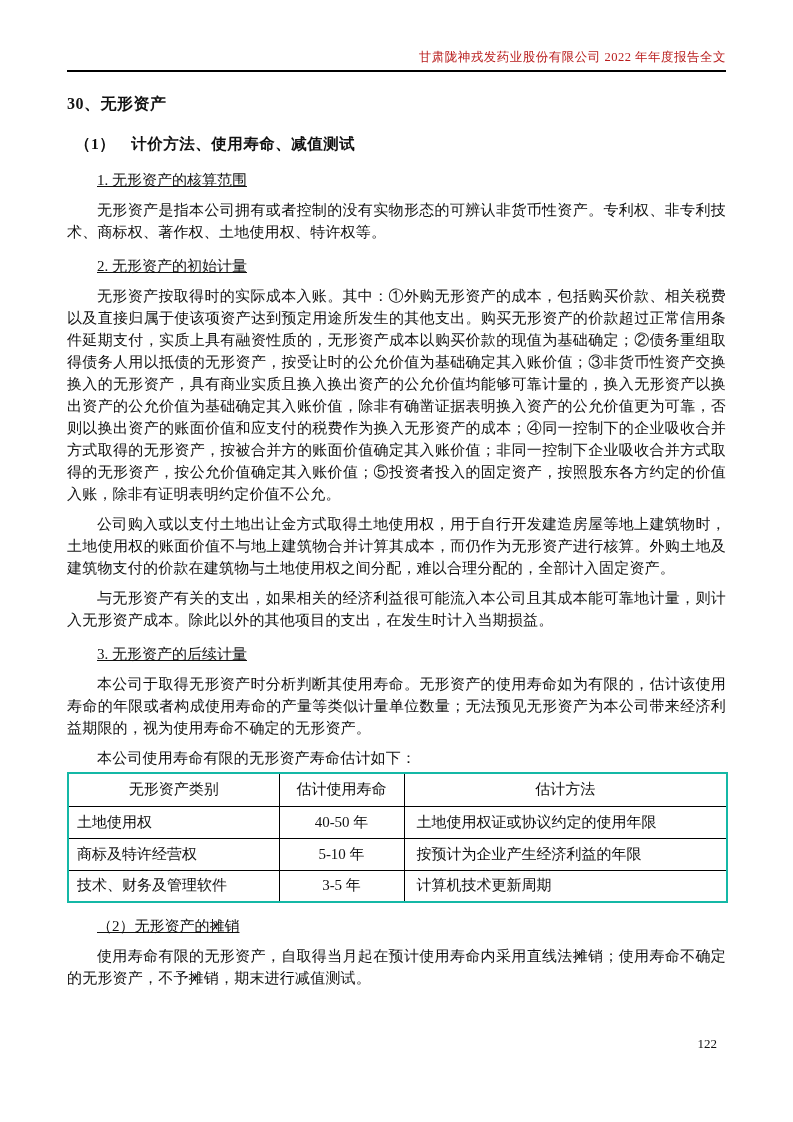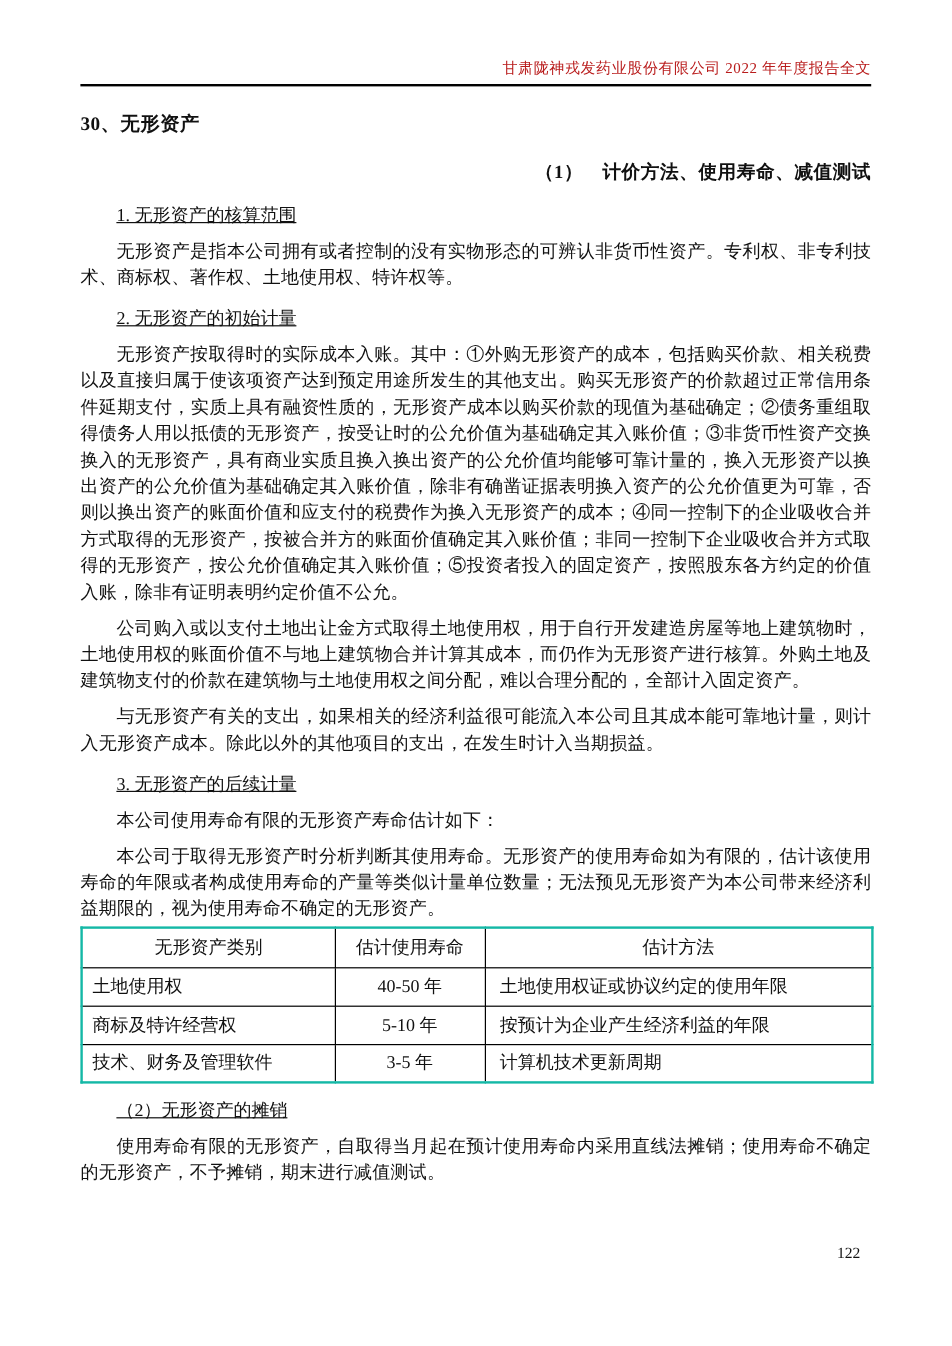--- a/index.html
+++ b/index.html
@@ -39,21 +39,20 @@
     font-weight: bold;
     letter-spacing: 0.5px;
   }
   .h2 {
     margin-top: 14px;
     font-size: 15.5px;
     line-height: 26px;
     font-weight: bold;
     padding-left: 8px;
     letter-spacing: 0.5px;
-    text-align: right;
   }
   
   .sub {
     margin-top: 12px;
     font-size: 15px;
     line-height: 22px;
     text-indent: 2em;
     text-decoration: underline;
   }
   p.body-par {
@@ -123,23 +122,23 @@
 
   <p class="body-par">无形资产按取得时的实际成本入账。其中：①外购无形资产的成本，包括购买价款、相关税费以及直接归属于使该项资产达到预定用途所发生的其他支出。购买无形资产的价款超过正常信用条件延期支付，实质上具有融资性质的，无形资产成本以购买价款的现值为基础确定；②债务重组取得债务人用以抵债的无形资产，按受让时的公允价值为基础确定其入账价值；③非货币性资产交换换入的无形资产，具有商业实质且换入换出资产的公允价值均能够可靠计量的，换入无形资产以换出资产的公允价值为基础确定其入账价值，除非有确凿证据表明换入资产的公允价值更为可靠，否则以换出资产的账面价值和应支付的税费作为换入无形资产的成本；④同一控制下的企业吸收合并方式取得的无形资产，按被合并方的账面价值确定其入账价值；非同一控制下企业吸收合并方式取得的无形资产，按公允价值确定其入账价值；⑤投资者投入的固定资产，按照股东各方约定的价值入账，除非有证明表明约定价值不公允。</p>
 
   <p class="body-par">公司购入或以支付土地出让金方式取得土地使用权，用于自行开发建造房屋等地上建筑物时，土地使用权的账面价值不与地上建筑物合并计算其成本，而仍作为无形资产进行核算。外购土地及建筑物支付的价款在建筑物与土地使用权之间分配，难以合理分配的，全部计入固定资产。</p>
 
   <p class="body-par">与无形资产有关的支出，如果相关的经济利益很可能流入本公司且其成本能可靠地计量，则计入无形资产成本。除此以外的其他项目的支出，在发生时计入当期损益。</p>
 
   <div class="sub">3. 无形资产的后续计量</div>
 
 
+  <p class="body-par">本公司于取得无形资产时分析判断其使用寿命。无形资产的使用寿命如为有限的，估计该使用寿命的年限或者构成使用寿命的产量等类似计量单位数量；无法预见无形资产为本公司带来经济利益期限的，视为使用寿命不确定的无形资产。</p>
+
   <p class="body-par">本公司使用寿命有限的无形资产寿命估计如下：</p>
-
-  <p class="body-par">本公司于取得无形资产时分析判断其使用寿命。无形资产的使用寿命如为有限的，估计该使用寿命的年限或者构成使用寿命的产量等类似计量单位数量；无法预见无形资产为本公司带来经济利益期限的，视为使用寿命不确定的无形资产。</p>
 
   <table class="est-table">
     <colgroup>
       <col class="col-category">
       <col class="col-life">
       <col class="col-method">
     </colgroup>
     <thead>
       <tr>
         <th>无形资产类别</th>

